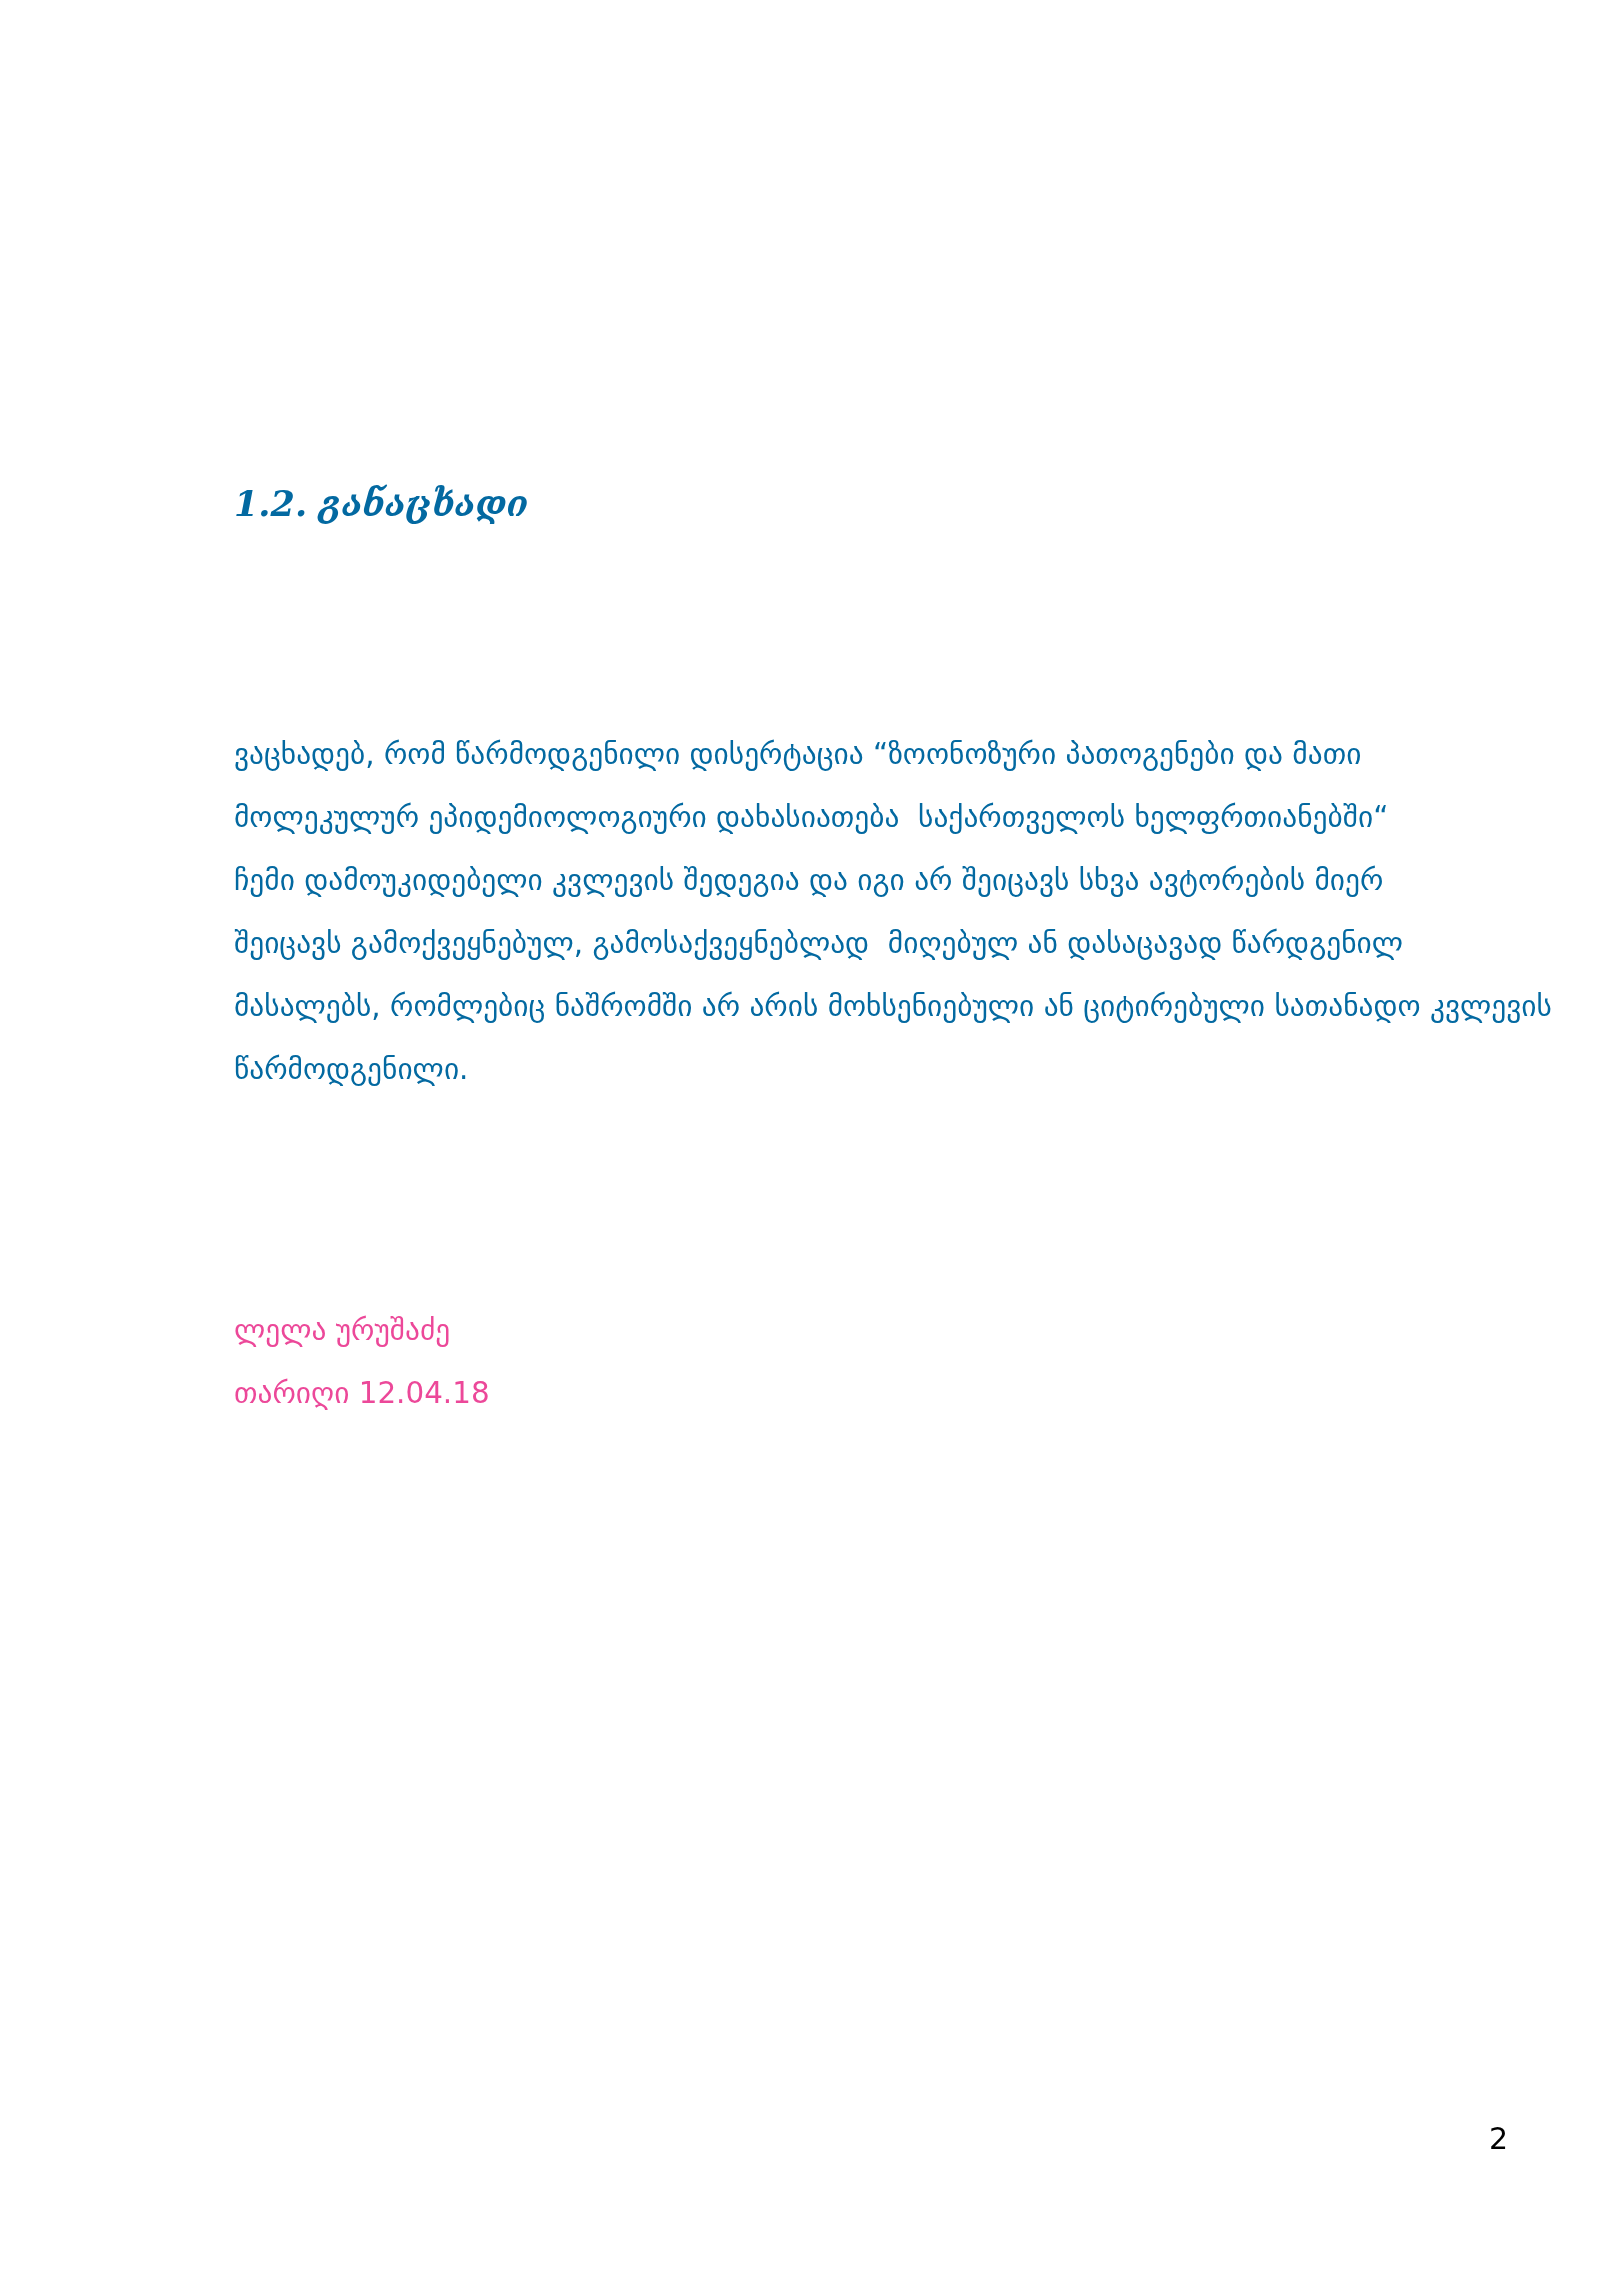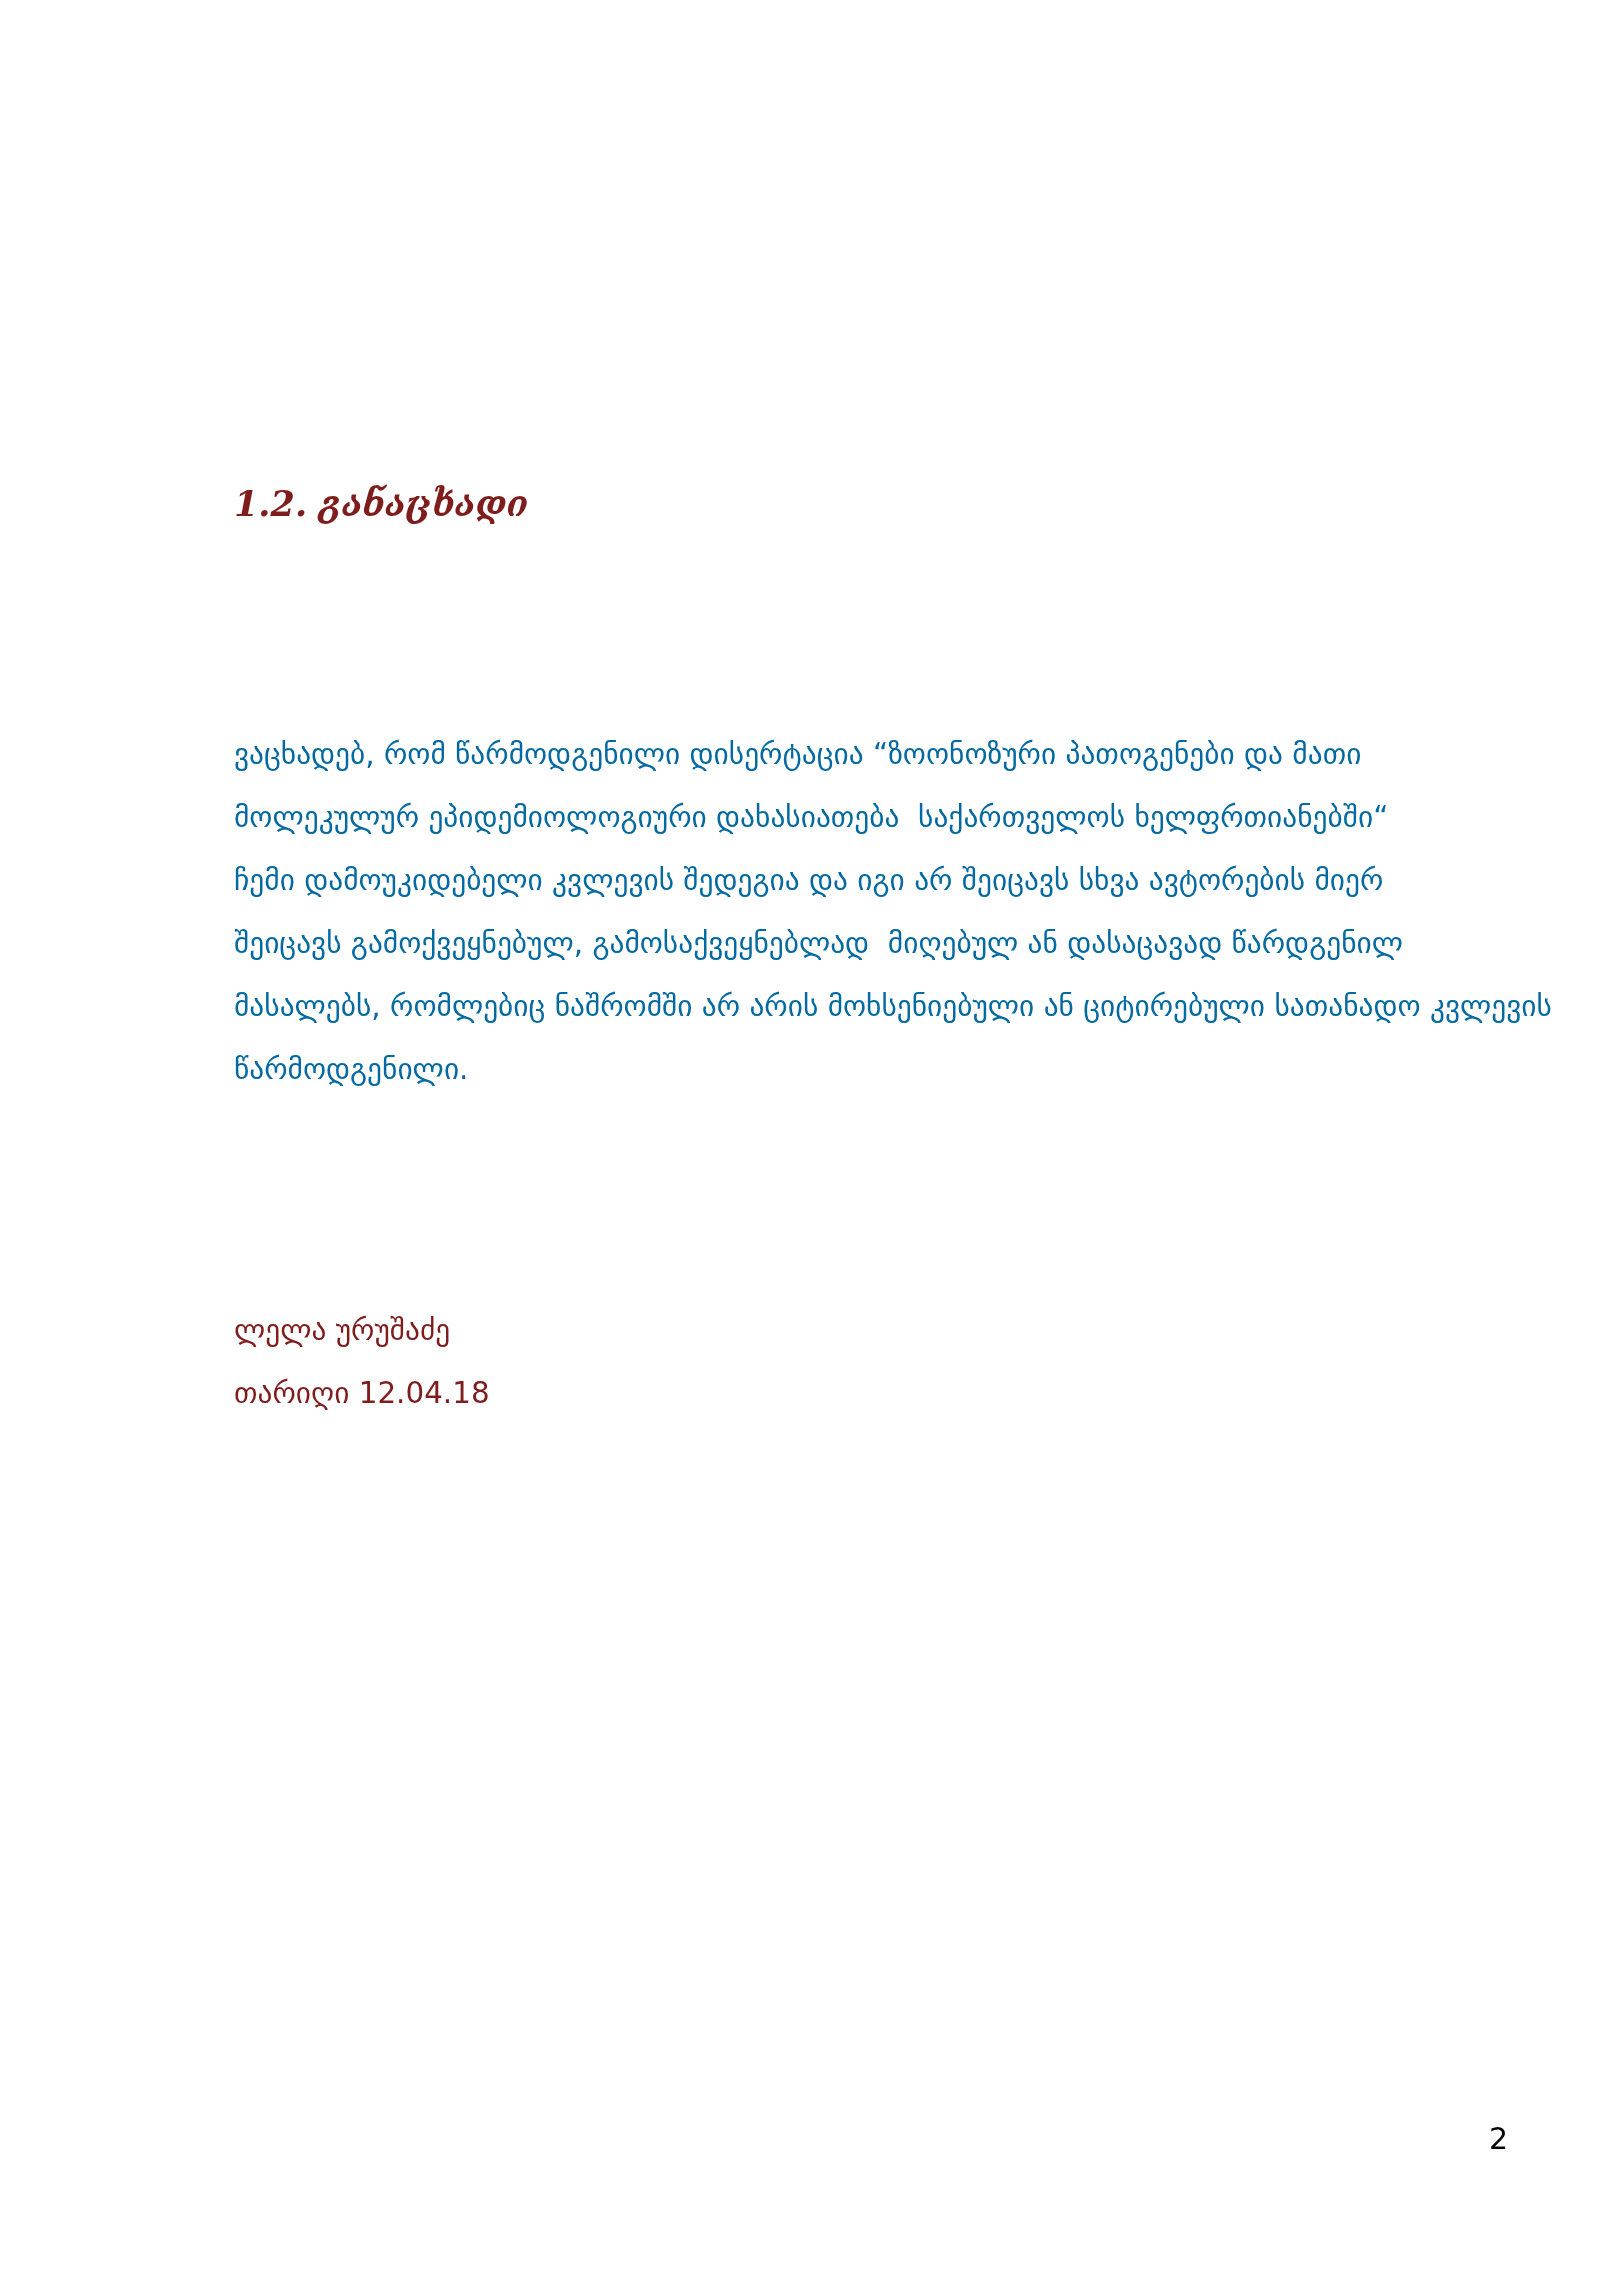--- a/index.html
+++ b/index.html
@@ -18,42 +18,42 @@
   }
   .heading {
     position: absolute;
     left: 234px;
     top: 483px;
     margin: 0;
     font-family: "DejaVu Serif", "DejaVu Sans", serif;
     font-size: 35px;
     font-weight: bold;
     font-style: italic;
-    color: #7f1d1d;
+    color: #0369a1;
     white-space: pre;
   }
   .paragraph {
     position: absolute;
     left: 234px;
     top: 723px;
     width: 1355px;
     font-size: 29.4px;
     line-height: 63px;
     color: #0369a1;
   }
   .paragraph .line {
     white-space: pre;
   }
   .signature {
     position: absolute;
     left: 234px;
     top: 1299px;
     font-size: 29.4px;
     line-height: 63px;
-    color: #7f1d1d;
+    color: #ec4899;
   }
   .signature .line {
     white-space: pre;
   }
   .page-number {
     position: absolute;
     top: 2120px;
     right: 115px;
     font-size: 30px;
     line-height: 37px;

